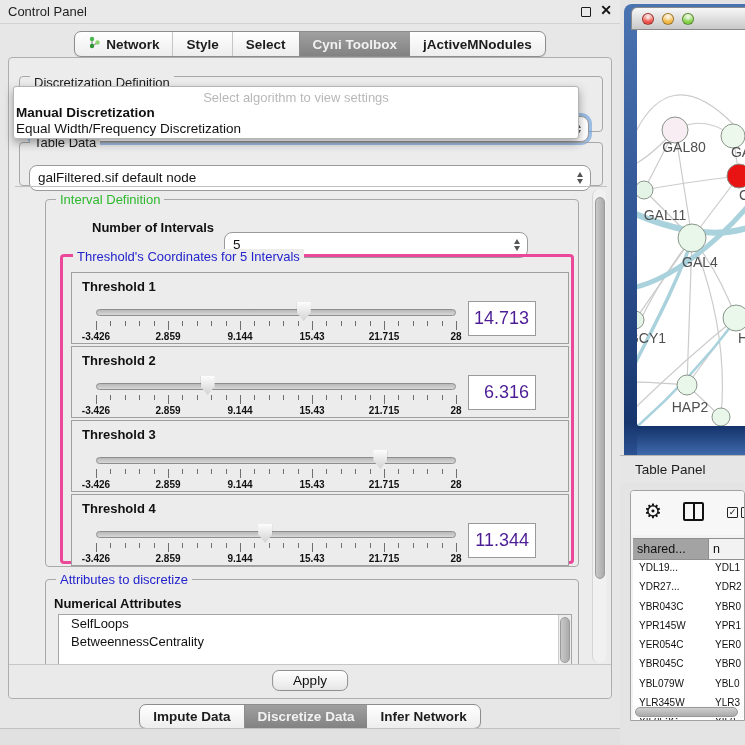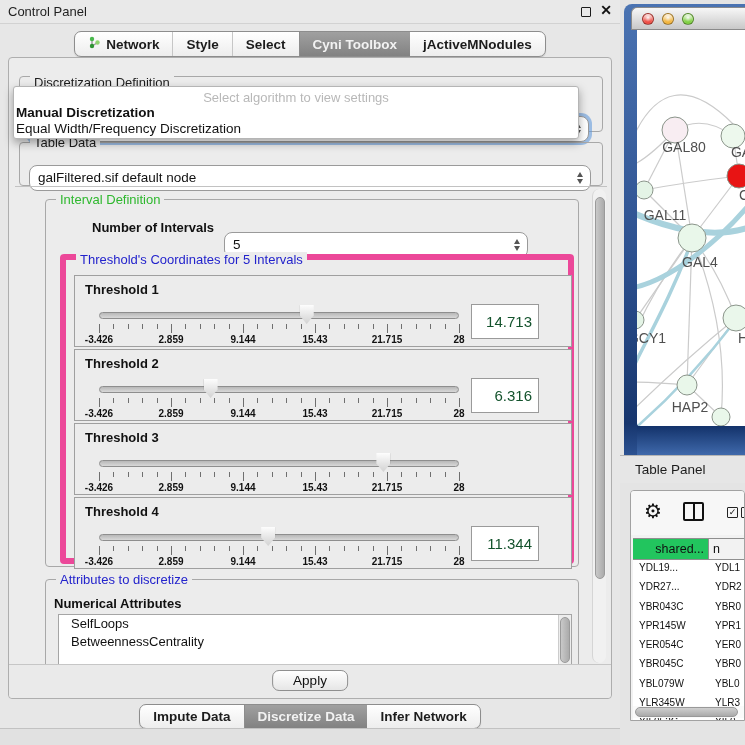--- a/index.html
+++ b/index.html
@@ -51,31 +51,31 @@
 
   
   .viewport { position:absolute; left:6px; top:128px; width:592px; height:480px; border-top:1px solid #c2c2c2; border-bottom:1px solid #c2c2c2; overflow:hidden; }
   .vscroll { position:absolute; right:1px; top:2px; width:14px; height:474px; background:#f1f1f1; border-left:1px solid #d5d5d5; border-radius:7px; }
   .vscroll .thumb, .list-scroll .thumb { position:absolute; left:1.5px; width:10px; background:linear-gradient(90deg,#c9c9c9,#ababab); border:1px solid #9a9a9a; border-radius:6px; }
 
   #intervalGroup { left:30px; top:12px; width:534px; height:368px; }
   .ni-label { position:absolute; left:46px; top:20px; font-size:13px; font-weight:bold; color:#111; }
   #niSpinner { left:178px; top:16px; width:304px; height:26px; }
 
-  #thrGroup { position:absolute; left:14px; top:54px; width:514px; height:310px; border:6px solid #ec4899; border-radius:4px; }
+  #thrGroup { position:absolute; left:14px; top:54px; width:514px; height:310px; border:3px solid #ec4899; border-radius:4px; }
   .thr-box { position:absolute; left:8px; width:498px; height:72px; background:#ececec; border:1px solid #9f9f9f; }
   .thr-label { position:absolute; left:10px; top:6px; font-size:13px; font-weight:bold; color:#111; }
   .thr-slider { position:absolute; left:24px; top:28px; width:360px; height:42px; cursor:pointer; }
   .thr-track { position:absolute; left:0; top:8px; width:100%; height:7px; background:linear-gradient(#b8b8b8,#d8d8d8); border:1px solid #8e8e8e; border-radius:4px; }
   .thr-thumb { position:absolute; top:1px; width:14px; height:19px; transform:translateX(-50%); background:linear-gradient(#fdfdfd,#d2d2d2); clip-path:polygon(0 0,100% 0,100% 55%,50% 100%,0 55%); filter:drop-shadow(0 0 1px #777); cursor:pointer; }
   .thr-ruler { position:absolute; left:0; top:20px; width:100%; height:10px; }
   .tick { position:absolute; top:0; width:1px; height:5px; background:#6f6f6f; }
   .tick.major { height:9px; }
   .scale-label { position:absolute; top:30px; transform:translateX(-50%); font-size:10px; font-weight:bold; color:#111; white-space:nowrap; }
-  .thr-value { position:absolute; right:32px; top:28px; width:68px; height:35px; background:#fff; border:1px solid #9a9a9a; font-size:15px; color:#14532d; text-align:right; padding-right:6px; }
+  .thr-value { position:absolute; right:32px; top:28px; width:68px; height:35px; background:#fff; border:1px solid #9a9a9a; font-size:18px; color:#4c1d95; text-align:right; padding-right:6px; }
 
   #attrGroup { left:30px; top:392px; width:534px; height:120px; }
   .attr-title { position:absolute; left:8px; top:16px; font-size:13px; font-weight:bold; color:#111; }
   .attr-list { position:absolute; left:12px; top:34px; width:514px; height:52px; background:#fff; border:1px solid #a5a5a5; overflow:hidden; }
   .attr-item { font-size:13px; color:#111; padding:1px 0 1px 12px; line-height:15.5px; cursor:pointer; white-space:nowrap; }
   .list-scroll { position:absolute; right:0; top:0; width:13px; height:100%; background:#ededed; border-left:1px solid #ccc; }
   .list-scroll .thumb { top:2px; height:46px; left:1px; }
 
   .apply-row { position:absolute; left:0; bottom:0; width:100%; height:34px; border-top:1px solid #c6c6c6; background:#eaeaea; border-radius:0 0 4px 4px; }
   .apply-btn { position:absolute; left:50%; top:5px; transform:translateX(-50%); padding:2px 20px; font-size:13.5px; color:#111; background:linear-gradient(#ffffff,#e6e6e6); border:1px solid #8f8f8f; border-radius:7px; cursor:pointer; }
@@ -95,21 +95,21 @@
   .tp-body { position:absolute; left:10px; top:490px; width:115px; height:231px; background:#f2f2f2; border:1px solid #a2a2a2; border-radius:4px 4px 0 0; overflow:hidden; }
   .tp-toolbar { position:absolute; left:0; top:0; width:100%; height:44px; background:#f7f7f7; }
   .gear { position:absolute; left:13px; top:8px; font-size:20px; color:#111; cursor:pointer; }
   .split-icon { position:absolute; left:52px; top:11px; width:21px; height:19px; border:2px solid #111; border-radius:2px; cursor:pointer; }
   .split-icon:before { content:""; position:absolute; left:50%; top:0; width:2px; height:100%; background:#111; transform:translateX(-50%); }
   .cb { position:absolute; top:16px; width:11px; height:11px; border:1.5px solid #222; border-radius:1px; font-size:9px; line-height:9px; text-align:center; color:#111; cursor:pointer; }
   .cb1 { left:96px; } .cb2 { left:110px; }
   .tp-table { position:absolute; left:2px; top:47px; width:113px; bottom:0; background:#fff; overflow:hidden; }
   .tp-hrow { display:flex; height:22px; border-top:1px solid #8f8f8f; border-bottom:1px solid #8f8f8f; }
   .tp-hcell { font-size:12.5px; color:#111; padding:3px 4px; border-right:1px solid #8f8f8f; white-space:nowrap; overflow:hidden; cursor:pointer; }
-  .tp-hcell.c1 { width:76px; background:#22c55e; text-align:right; }
+  .tp-hcell.c1 { width:76px; background:#a3a3a3; text-align:left; }
   .tp-hcell.c2 { flex:1; background:#f2f2f2; }
   .tp-row { display:flex; height:19.3px; background:#fff; cursor:pointer; }
   .tp-cell { font-size:10px; color:#111; padding:2px 0 0 6px; white-space:nowrap; overflow:hidden; }
   .tp-cell.c1 { width:76px; }
   .tp-cell.c2 { flex:1; }
   .hscroll { position:absolute; left:0; bottom:2px; width:113px; height:12px; background:#fafafa; }
   .hscroll .thumb { position:absolute; left:2px; top:1px; width:103px; height:10px; background:linear-gradient(#cfcfcf,#aaaaaa); border:1px solid #999; border-radius:6px; }
 
   .bottom-strip { position:absolute; left:0; top:728px; width:620px; height:17px; background:#e1e1e1; border-top:1px solid #c2c2c2; }
 </style>

